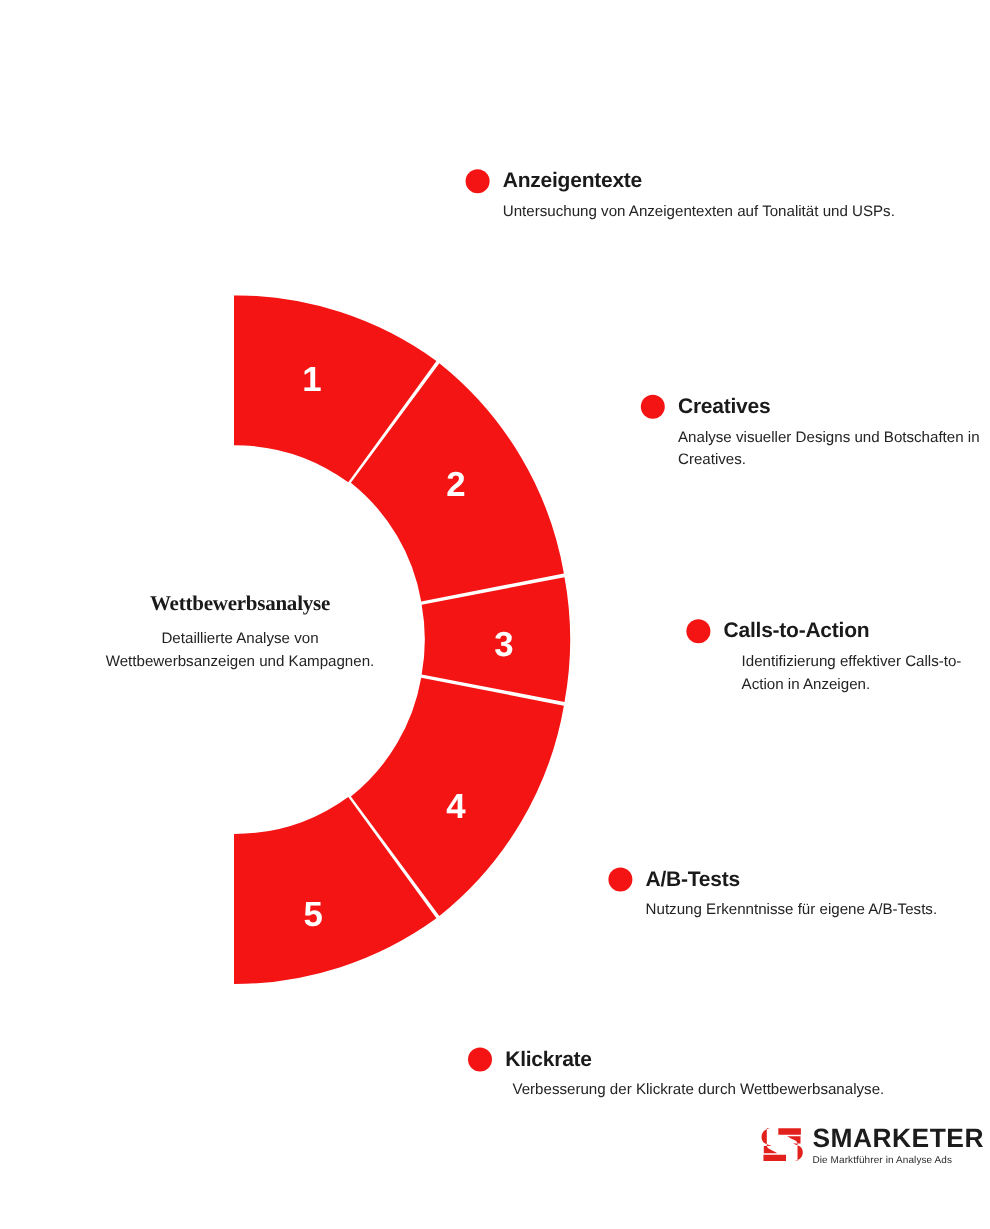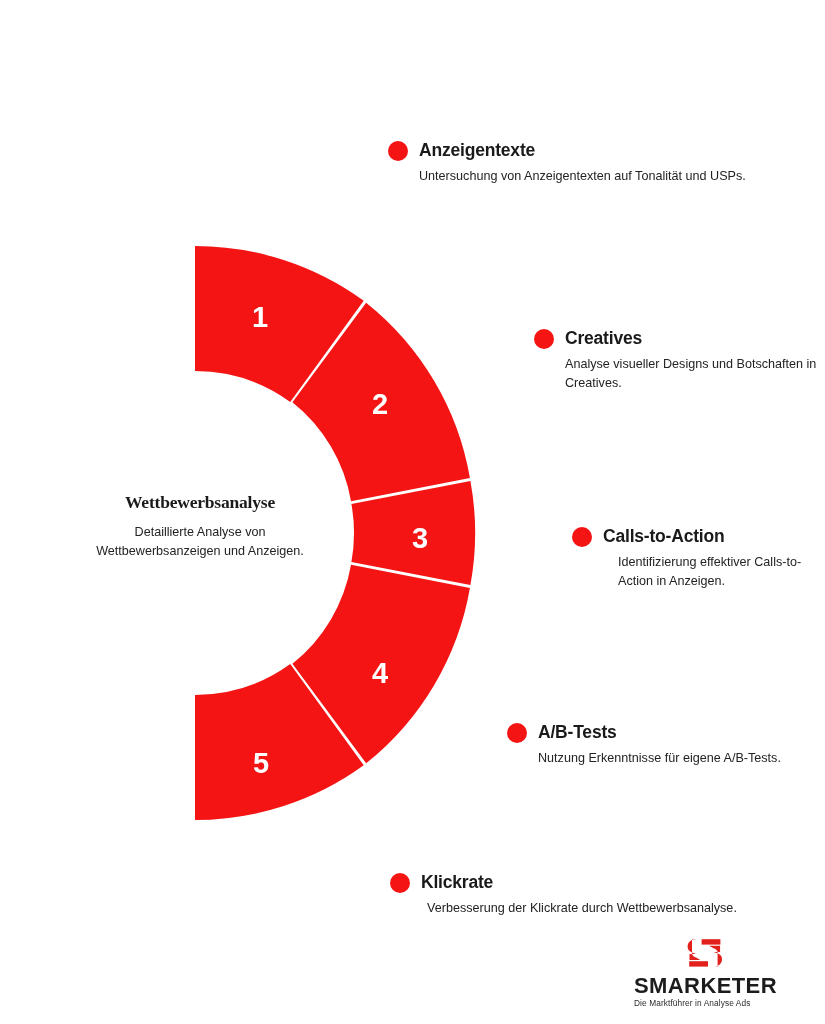--- a/index.html
+++ b/index.html
@@ -84,36 +84,35 @@
     font-size: 12.6px;
     color: #232323;
     line-height: 1.52;
     margin-top: 6px;
   }
 
   #callout-1 { left: 388px; top: 140px; }
   #callout-1 .body { margin-left: 31px; }
   #callout-2 { left: 534px; top: 328px; }
   #callout-2 .body { margin-left: 31px; }
-  #callout-3 { left: 572px; top: 526px; }
+  #callout-3 { left: 572px; top: 515px; }
   #callout-3 .body { margin-left: 46px; }
   #callout-4 { left: 507px; top: 722px; }
   #callout-4 .body { margin-left: 31px; }
   #callout-5 { left: 390px; top: 872px; }
   #callout-5 .body { margin-left: 37px; }
 
   
   #logo {
     position: absolute;
     left: 634px;
     top: 938px;
     display: flex;
     align-items: center;
     gap: 7px;
-    flex-direction: column;
   }
   #logo-mark { display: block; }
   #logo-text { line-height: 1; }
   #logo-name {
     font-size: 22px;
     font-weight: bold;
     color: #1c1c1c;
     letter-spacing: 0.4px;
   }
   #logo-tag {
@@ -158,21 +157,21 @@
         <text class="seg-num" x="472" y="158">2</text>
         <text class="seg-num" x="512" y="292">3</text>
         <text class="seg-num" x="472" y="427">4</text>
         <text class="seg-num" x="353" y="517">5</text>
       </g>
     </svg>
   </div>
 
   <div id="center-block">
     <div class="ttl">Wettbewerbsanalyse</div>
-    <div class="desc">Detaillierte Analyse von Wettbewerbsanzeigen und Anzeigen.</div>
+    <div class="desc">Detaillierte Analyse von Wettbewerbsanzeigen und Kampagnen.</div>
   </div>
 
   <div class="callout" id="callout-2">
     <div class="head">
       <span class="dot"></span>
       <span class="title">Creatives</span>
     </div>
     <div class="body">Analyse visueller Designs und Botschaften in Creatives.</div>
   </div>
 

